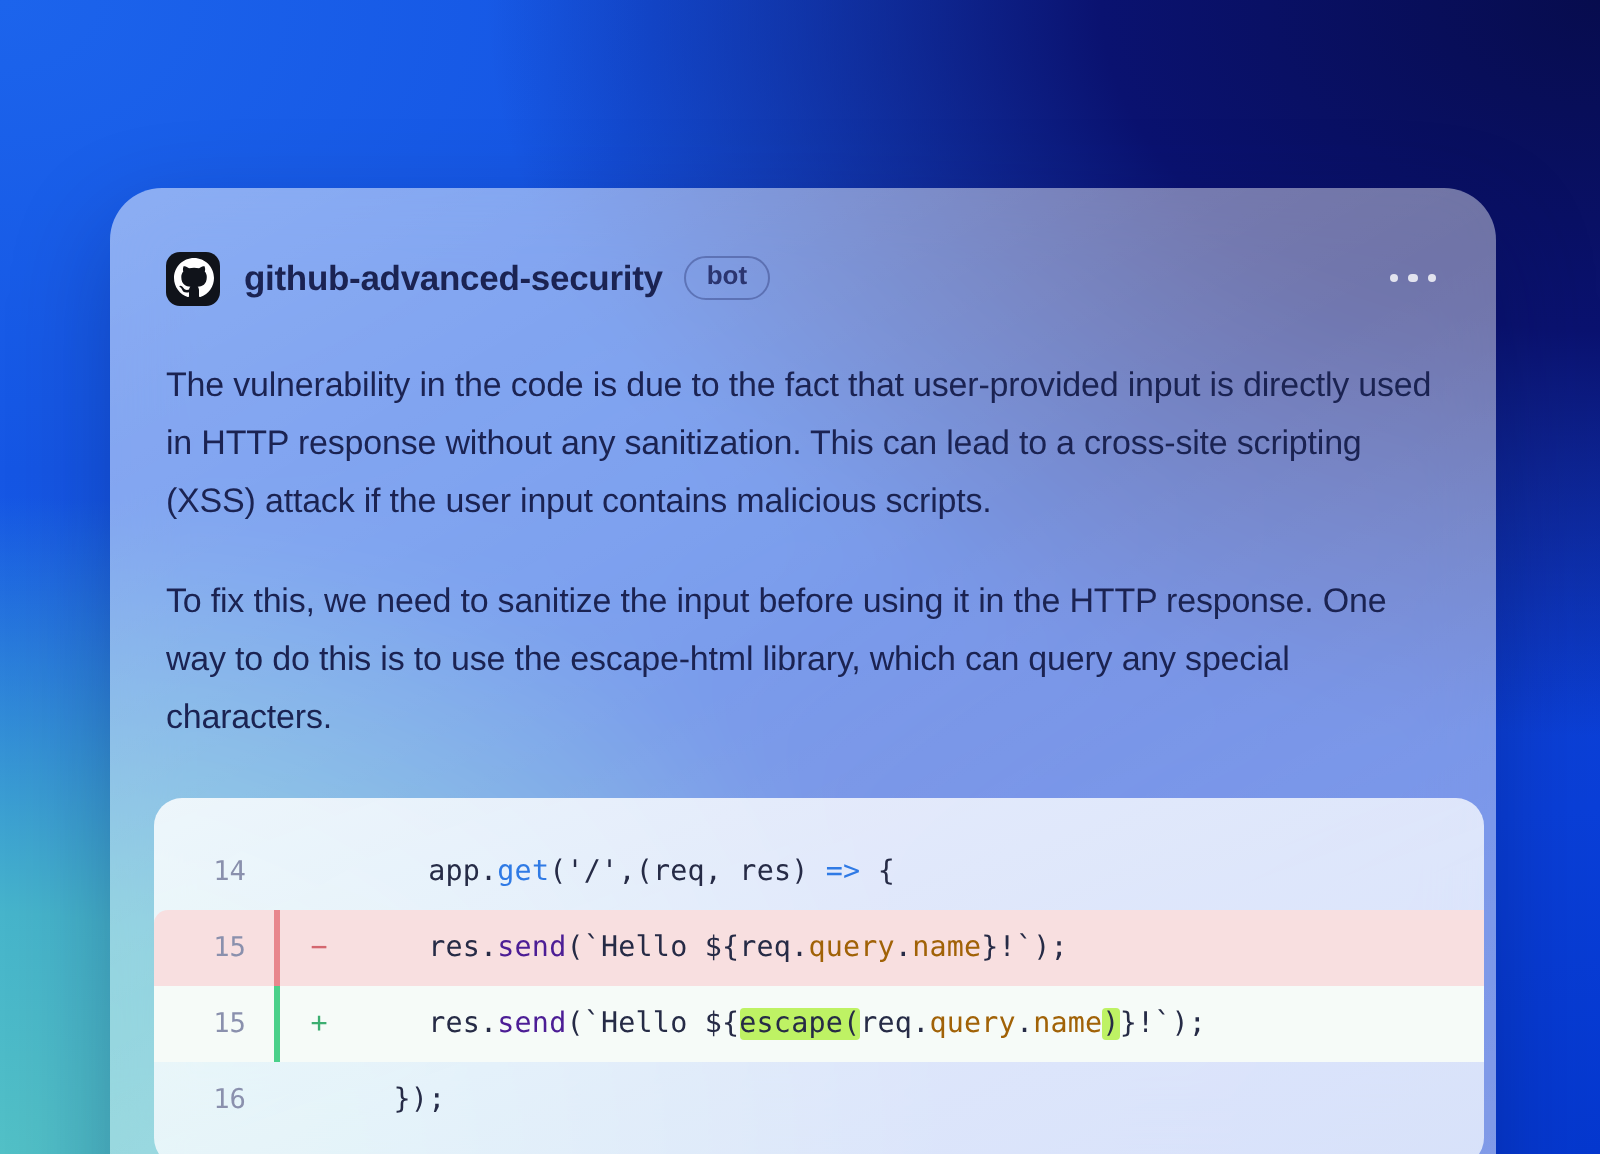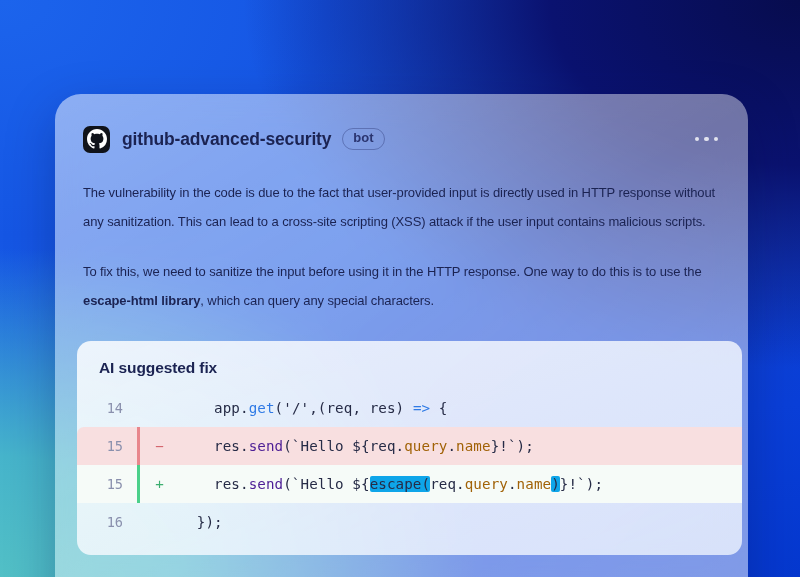--- a/index.html
+++ b/index.html
@@ -83,27 +83,27 @@
     cursor:pointer;
   }
   .dots i {
     width:4.5px; height:4.5px; border-radius:50%;
     background:rgba(255,255,255,0.80);
     display:block;
   }
 
   
   .para {
-    font-size:13px;
+    font-size:17px;
     line-height:29px;
     color:#1b2352;
     letter-spacing:-0.1px;
   }
   .para + .para { margin-top:21px; }
-  .para b { font-weight:700; }
+  .para b { font-weight:400; }
 
   
   .code-panel {
     margin-top:26px;
     margin-left:-6px;
     width:665px;
     border-radius:14px;
     background:linear-gradient(160deg,
         rgba(255,255,255,0.84) 0%,
         rgba(247,250,255,0.80) 55%,
@@ -165,21 +165,21 @@
     white-space:pre;
     color:#262b46;
     letter-spacing:0.1px;
   }
 
   .tok-fn     { color:#4c1d95; }
   .tok-meth   { color:#2f7ae5; }
   .tok-prop   { color:#a16207; }
   .tok-arrow  { color:#2f7ae5; }
   .tok-str    { color:#262b46; }
-  .hl { background:#0ea5e9; border-radius:2px; }
+  .hl { background:#bef264; border-radius:2px; }
 </style>
 </head>
 <body>
 
 <div class="bg"></div>
 
 <div class="card">
 
   <div class="hdr">
     <div class="gh-avatar">
@@ -199,21 +199,20 @@
       <i></i>
       <i></i>
     </div>
   </div>
 
   <p class="para">The vulnerability in the code is due to the fact that user-provided input is directly used in HTTP response without any sanitization. This can lead to a cross-site scripting (XSS) attack if the user input contains malicious scripts.</p>
 
   <p class="para"><span>To fix this, we need to sanitize the input before using it in the HTTP response. One way to do this is to use the </span><b>escape-html library</b><span>, which can query any special characters.</span></p>
 
   <div class="code-panel">
-    <div class="code-title">AI suggested fix</div>
 
     <div class="code-lines">
 
       <div class="row ctx">
         <span class="ln">14</span>
         <span class="gutbar"></span>
         <span class="sign"></span>
         <span class="codetext">    app<span class="tok-str">.</span><span class="tok-meth">get</span>(<span class="tok-str">'/'</span>,(req, res) <span class="tok-arrow">=&gt;</span> {</span>
       </div>
 

